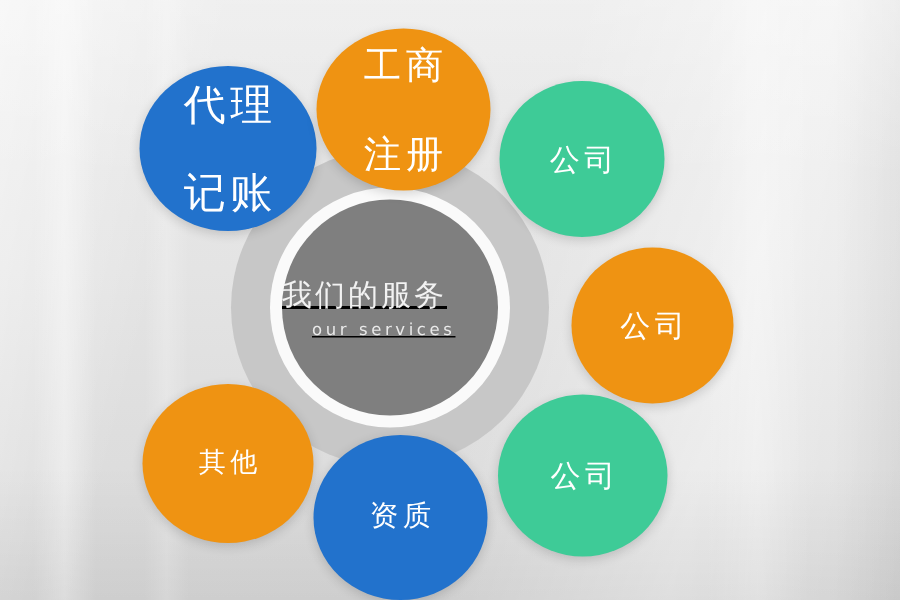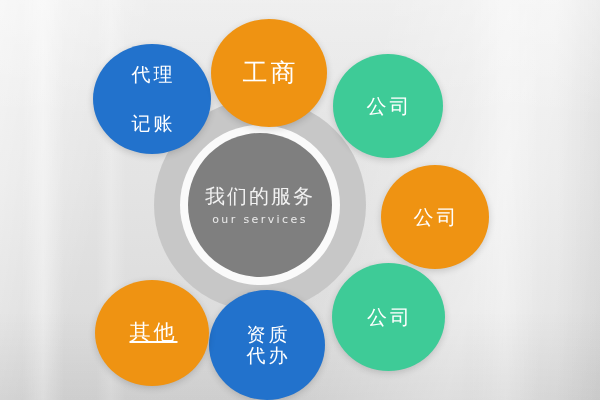--- a/index.html
+++ b/index.html
@@ -67,36 +67,37 @@
   .hub {
     position: absolute;
     width: 144px;
     height: 144px;
     left: 8px;
     top: 8px;
     border-radius: 50%;
     background: #7f7f7f;
     display: flex;
     flex-direction: column;
-    align-items: center;
     justify-content: center;
+    text-decoration: underline;
   }
   .hub-title {
     color: #f2f2f2;
     font-size: 20px;
     letter-spacing: 2px;
     line-height: 1.15;
     white-space: nowrap;
   }
   .hub-sub {
     color: #eaeaea;
     font-size: 11px;
     letter-spacing: 2.4px;
     margin-top: 5px;
     white-space: nowrap;
+    margin-left: 20px;
   }
 
   
   .bubble {
     position: absolute;
     border-radius: 50%;
     display: flex;
     flex-direction: column;
     align-items: center;
     justify-content: center;
@@ -125,38 +126,38 @@
   <div class="ring-outer">
     <div class="ring-gap">
       <div class="hub">
         <div class="hub-title">我们的服务</div>
         <div class="hub-sub">our services</div>
       </div>
     </div>
   </div>
 
   <div id="bubble-layer">
-      <div class="bubble" style="left: 93px; top: 44px; width: 118px; height: 110px; background: rgb(34, 114, 204); font-size: 19px; gap: 28px;">
+      <div class="bubble" style="left: 93px; top: 44px; width: 118px; height: 110px; background: rgb(34, 114, 204); font-size: 28px; gap: 28px;">
         <span class="ln">代理</span>
         <span class="ln">记账</span>
       </div>
       <div class="bubble" style="left: 211px; top: 19px; width: 116px; height: 108px; background: rgb(239, 147, 18); font-size: 25px; gap: 31px;">
         <span class="ln">工商</span>
+        <span class="ln">注册</span>
       </div>
       <div class="bubble" style="left: 333px; top: 54px; width: 110px; height: 104px; background: rgb(62, 203, 151); font-size: 20px;">
         <span class="ln">公司</span>
       </div>
       <div class="bubble" style="left: 381px; top: 165px; width: 108px; height: 104px; background: rgb(239, 147, 18); font-size: 20px;">
         <span class="ln">公司</span>
       </div>
       <div class="bubble" style="left: 332px; top: 263px; width: 113px; height: 108px; background: rgb(62, 203, 151); font-size: 20px;">
         <span class="ln">公司</span>
       </div>
       <div class="bubble" style="left: 209px; top: 290px; width: 116px; height: 110px; background: rgb(34, 114, 204); font-size: 19px;">
         <span class="ln">资质</span>
-        <span class="ln">代办</span>
       </div>
-      <div class="bubble" style="left: 95px; top: 280px; width: 114px; height: 106px; background: rgb(239, 147, 18); font-size: 21px; text-decoration: underline;">
+      <div class="bubble" style="left: 95px; top: 256px; width: 114px; height: 106px; background: rgb(239, 147, 18); font-size: 18px;">
         <span class="ln">其他</span>
       </div>
     </div>
 
 </div>
 
 </body></html>

